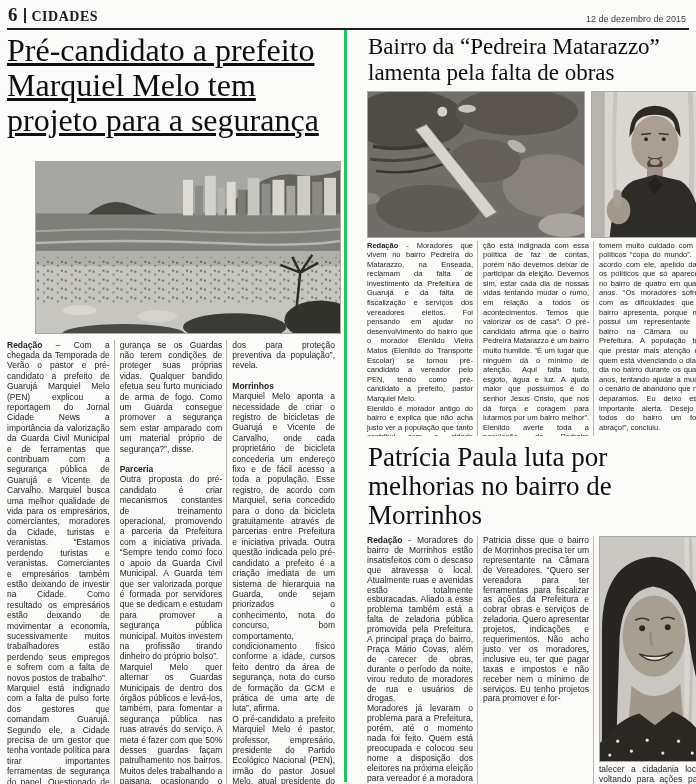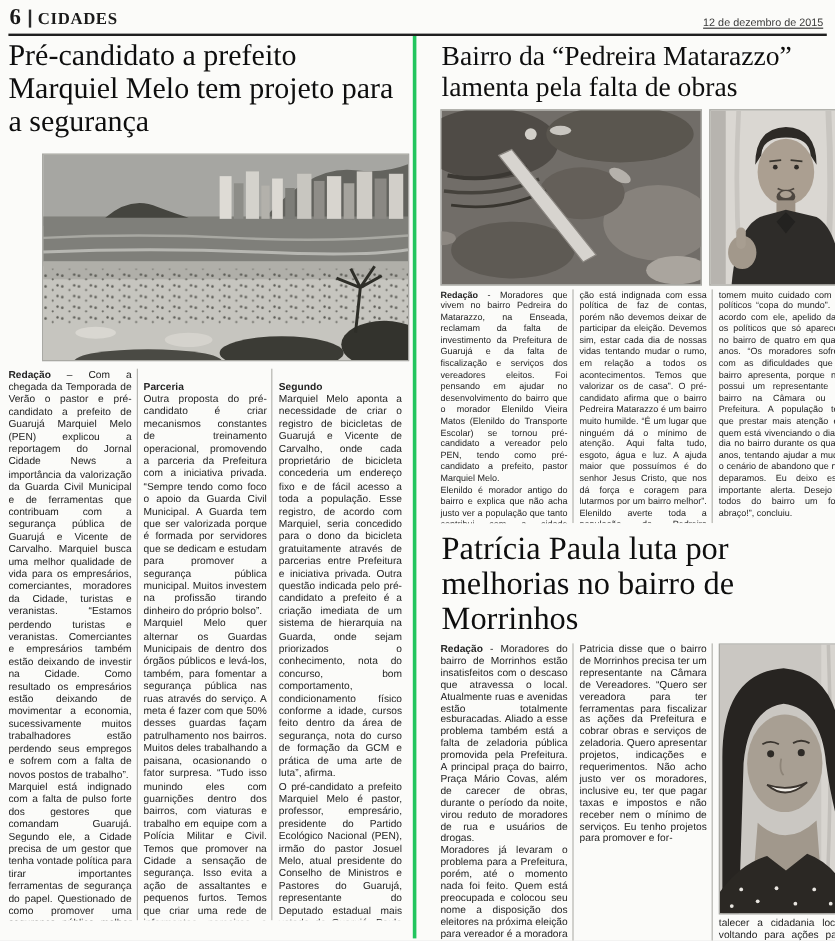--- a/index.html
+++ b/index.html
@@ -7,31 +7,31 @@
   .page {
     position:relative; width:696px; height:784px; margin:0 auto;
     background:#fbfbf9; color:#1a1a1a; overflow:hidden;
     font-family:"Liberation Sans", sans-serif;
   }
   
   .masthead { display:flex; align-items:flex-end; padding:5px 10px 2px 8px; }
   .pagenum { font-family:"Liberation Serif", serif; font-weight:bold; font-size:19px; line-height:1; }
   .mast-bar { width:2px; height:15px; background:#2a2a2a; margin:0 6px 1px 6px; }
   .section-name { font-family:"Liberation Serif", serif; font-weight:bold; font-size:14px; letter-spacing:.5px; line-height:1; }
-  .edition-date { margin-left:auto; font-size:9px; color:#3b3b3b;text-decoration:underline; }
+  .edition-date { margin-left:auto; font-size:9px; color:#3b3b3b; }
   .head-rule { border-top:2px solid #1f1f1f; margin:2px 7px 0 7px; }
 
   
   .content { display:flex; padding:0 7px; height:752px; }
   .col-left { width:337px; padding-right:5px; }
   .col-right { flex:1; border-left:3px solid #22c55e; padding-left:20px; }
 
   
   .hl { font-family:"Liberation Serif", serif; color:#0e0e0e; font-weight:400; }
-  .hl-main  { font-size:25px; line-height:1.1; margin:3px 0 12px 0; }
+  .hl-main  { font-size:32px; line-height:1.1; margin:3px 0 22px 0;text-decoration:underline; }
   .hl-mid   { font-size:23px; line-height:1.12; margin:4px 0 5px 1px; }
   .hl-bottom{ font-size:27px; line-height:1.08; margin:7px 0 6px 1px; }
 
   
   .photo { display:block; border:1px solid #a9a9a4; background:#cfcfca; }
   .beach-wrap { margin-left:28px; }
   .photo-row { display:flex; gap:6px; margin-top:2px; }
 
   
   .cols { display:flex; overflow:hidden; }
@@ -105,26 +105,28 @@
           <path d="M262,150 L266,112 M266,112 L246,104 M266,112 L284,102 M266,112 L258,96 M266,112 L278,94" stroke="#2e2e28" stroke-width="2.5" fill="none"></path>
         </svg>
       </div>
 
       <div class="cols bodytext left-cols">
         <div class="col">
           <p><span class="lead-in">Redação</span><span> – Com a chegada da Temporada de Verão o pastor e pré-candidato a prefeito de Guarujá Marquiel Melo (PEN) explicou a reportagem do Jornal Cidade News a importância da valorização da Guarda Civil Municipal e de ferramentas que contribuam com a segurança pública de Guarujá e Vicente de Carvalho. Marquiel busca uma melhor qualidade de vida para os empresários, comerciantes, moradores da Cidade, turistas e veranistas. “Estamos perdendo turistas e veranistas. Comerciantes e empresários também estão deixando de investir na Cidade. Como resultado os empresários estão deixando de movimentar a economia, sucessivamente muitos trabalhadores estão perdendo seus empregos e sofrem com a falta de novos postos de trabalho”.</span></p>
           <p>Marquiel está indignado com a falta de pulso forte dos gestores que comandam Guarujá. Segundo ele, a Cidade precisa de um gestor que tenha vontade política para tirar importantes ferramentas de segurança do papel. Questionado de como promover uma segurança pública melhor e mais capacitada ele disse que a primeira ferramenta é elevar, por meio de parcerias com a iniciativa privada, a demanda da Guarda Municipal para mil novos guardas. Uma parte, segundo ele, deveria usar arma e outra parte poderia ser munida com arma não letal (choque). “Não tem como promover se-</p>
         </div>
         <div class="col">
+          <p>gurança se os Guardas não terem condições de proteger suas próprias vidas. Qualquer bandido efetua seu furto municiado de arma de fogo. Como um Guarda consegue promover a segurança sem estar amparado com um material próprio de segurança?”, disse.</p>
           <p class="subhead">Parceria</p>
           <p>Outra proposta do pré-candidato é criar mecanismos constantes de treinamento operacional, promovendo a parceria da Prefeitura com a iniciativa privada. “Sempre tendo como foco o apoio da Guarda Civil Municipal. A Guarda tem que ser valorizada porque é formada por servidores que se dedicam e estudam para promover a segurança pública municipal. Muitos investem na profissão tirando dinheiro do próprio bolso”.</p>
           <p>Marquiel Melo quer alternar os Guardas Municipais de dentro dos órgãos públicos e levá-los, também, para fomentar a segurança pública nas ruas através do serviço. A meta é fazer com que 50% desses guardas façam patrulhamento nos bairros. Muitos deles trabalhando a paisana, ocasionando o fator surpresa. “Tudo isso munindo eles com guarnições dentro dos bairros, com viaturas e trabalho em equipe com a Polícia Militar e Civil. Temos que promover na Cidade a sensação de segurança. Isso evita a ação de assaltantes e pequenos furtos. Temos que criar uma rede de informantes parceiros e Guardas vela-</p>
         </div>
         <div class="col">
-          <p class="subhead">Segundo</p>
+          <p>dos para proteção preventiva da população”, revela.</p>
+          <p class="subhead">Morrinhos</p>
           <p>Marquiel Melo aponta a necessidade de criar o registro de bicicletas de Guarujá e Vicente de Carvalho, onde cada proprietário de bicicleta concederia um endereço fixo e de fácil acesso a toda a população. Esse registro, de acordo com Marquiel, seria concedido para o dono da bicicleta gratuitamente através de parcerias entre Prefeitura e iniciativa privada. Outra questão indicada pelo pré-candidato a prefeito é a criação imediata de um sistema de hierarquia na Guarda, onde sejam priorizados o conhecimento, nota do concurso, bom comportamento, condicionamento físico conforme a idade, cursos feito dentro da área de segurança, nota do curso de formação da GCM e prática de uma arte de luta”, afirma.</p>
           <p>O pré-candidato a prefeito Marquiel Melo é pastor, professor, empresário, presidente do Partido Ecológico Nacional (PEN), irmão do pastor Josuel Melo, atual presidente do Conselho de Ministros e Pastores do Guarujá, representante do Deputado estadual mais votado de Guarujá, Paulo Corrêa Jr., amigo particulado do presidente do PHS, Fred Damin e morador antigo da Cidade. É conhecedor dos problemas que afligem os bairros e seus habitantes.</p>
         </div>
       </div>
     </section>
 
     <section class="col-right">
 
       <article>
         <h2 class="hl hl-mid">Bairro da “Pedreira Matarazzo” lamenta pela falta de obras</h2>

